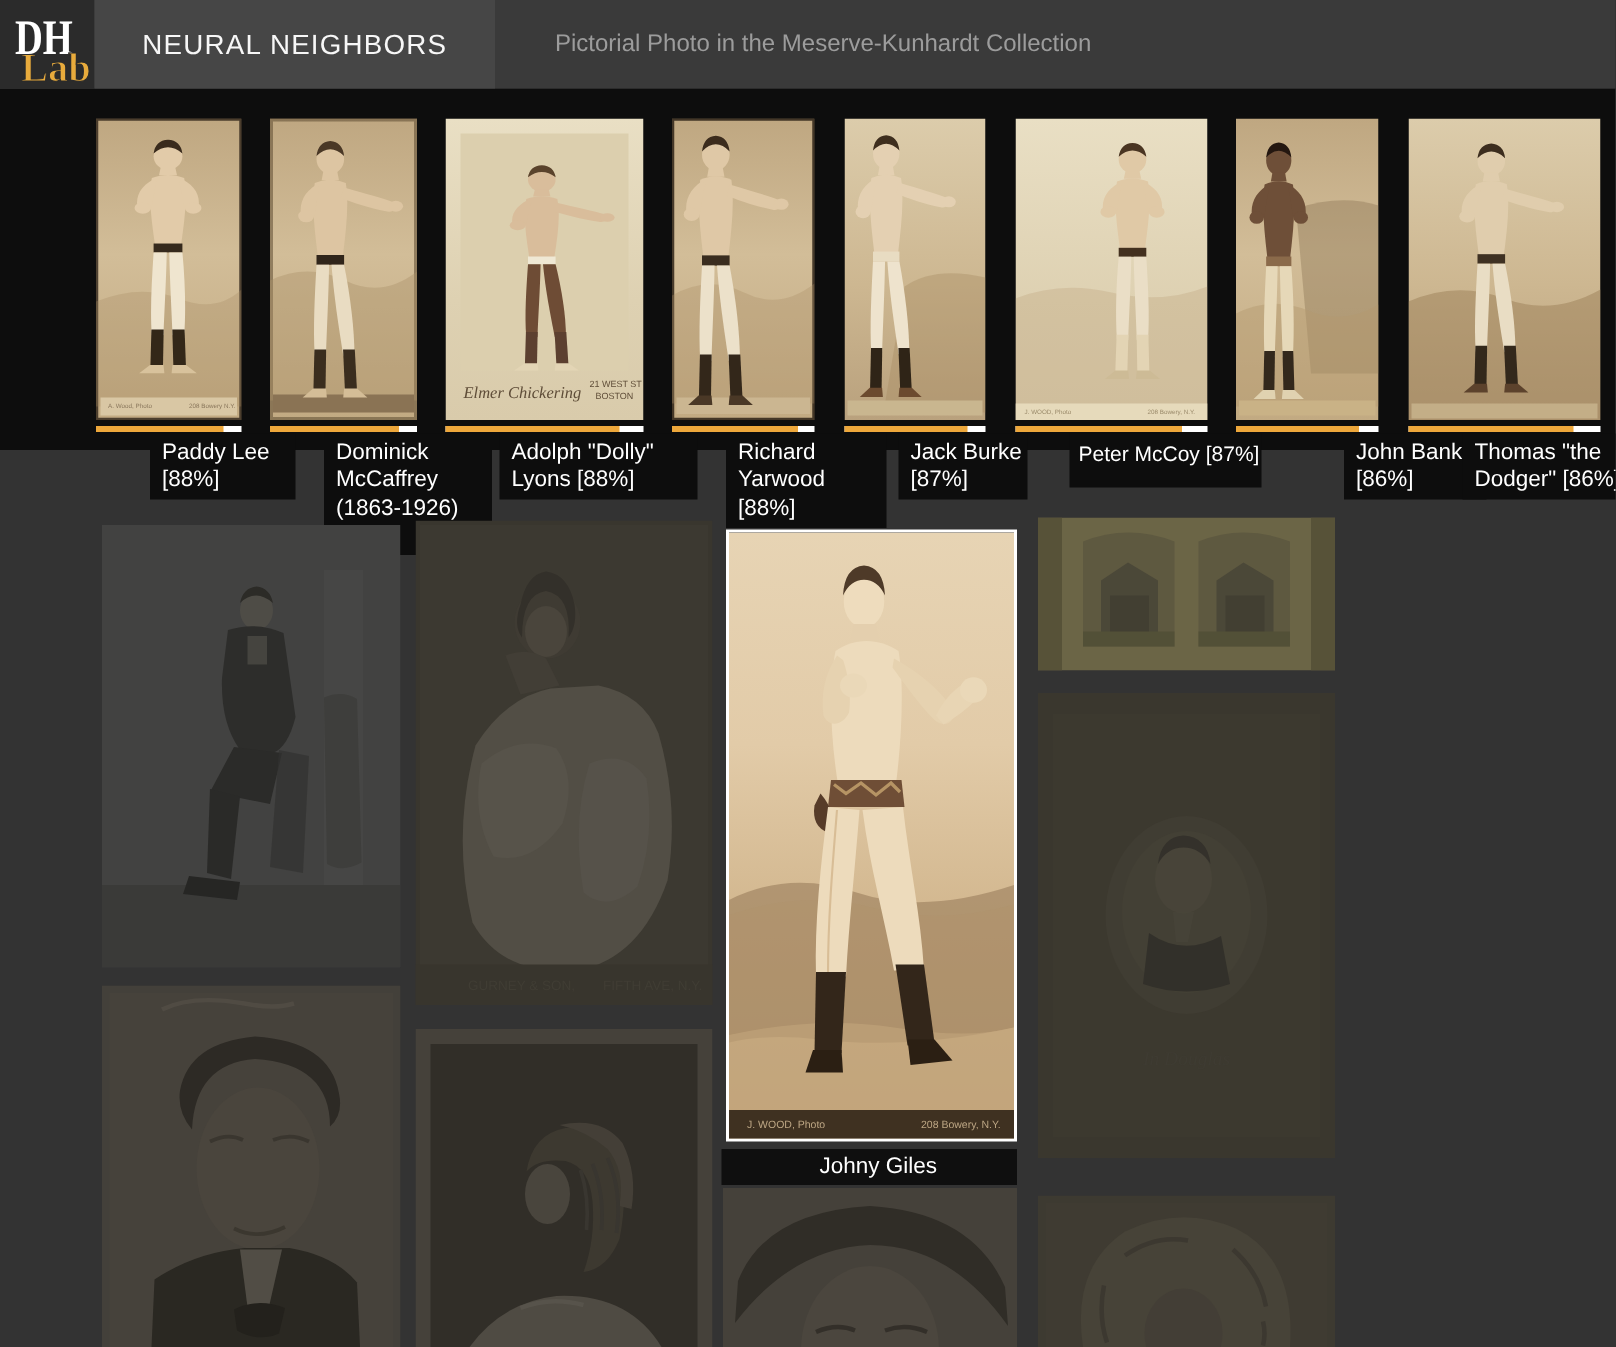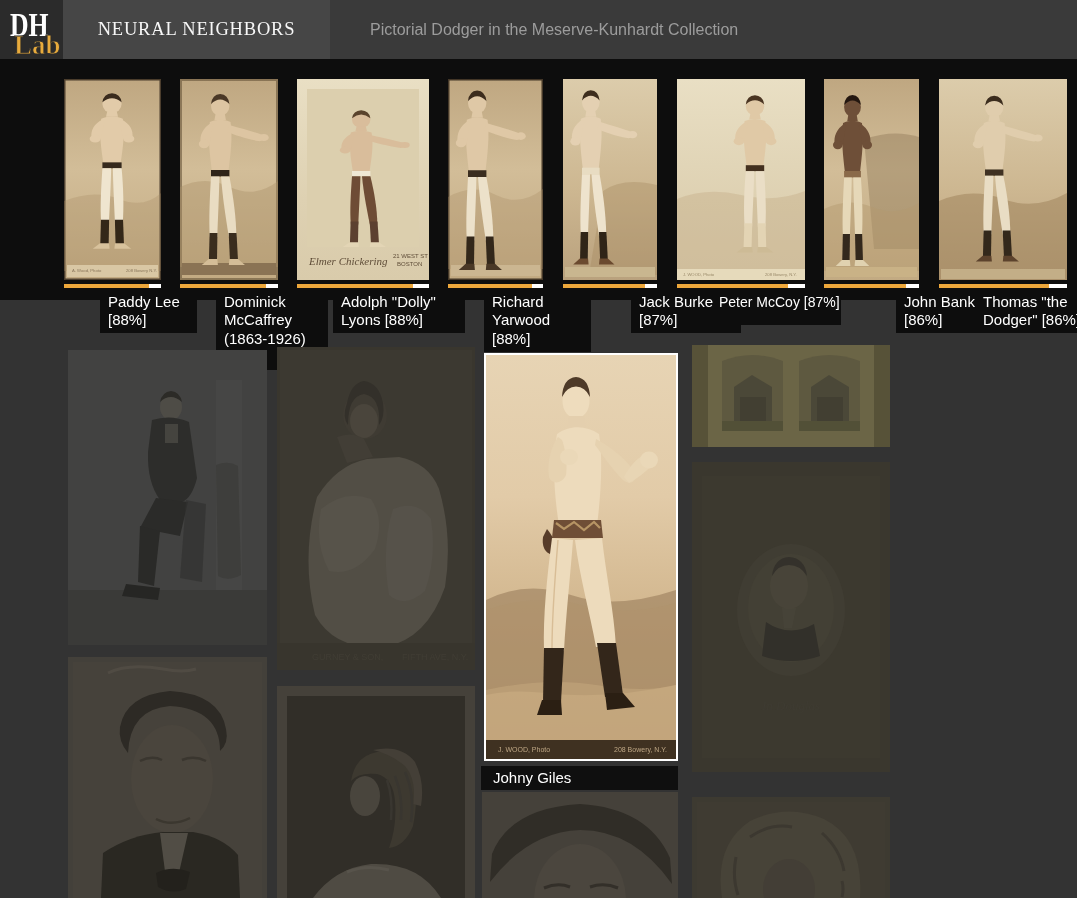--- a/index.html
+++ b/index.html
@@ -4,35 +4,35 @@
 <style>
   html,body{margin:0;padding:0;}
   body{width:1077px;height:898px;overflow:hidden;background:#333333;
        font-family:"Liberation Sans",sans-serif;position:relative;}
   .abs{position:absolute;}
   
   #hdr{left:0;top:0;width:1077px;height:59px;background:#3a3a3a;}
   #hdr .logo{left:0;top:0;width:63px;height:59px;background:#2b2b2b;}
   #hdr .mid{left:63px;top:0;width:267px;height:59px;background:#464646;}
   #hdr .ttl{left:63px;top:0;width:267px;height:59px;line-height:59px;text-align:center;
-     color:#f7f7f7;font-size:18.5px;letter-spacing:0.8px;white-space:nowrap;font-family:Liberation Serif, serif;}
+     color:#f7f7f7;font-size:18.5px;letter-spacing:0.8px;white-space:nowrap;}
   #hdr .sub{left:370px;top:0;height:59px;line-height:60px;color:#9c9c9c;font-size:16px;}
   
   #band{left:0;top:59px;width:1077px;height:241px;background:#0d0d0d;}
   
   .ph{position:absolute;top:79px;height:201px;display:block;}
   .bar{position:absolute;top:284px;height:4px;background:#fff;}
   .bar i{display:block;height:4px;background:#eda73b;}
   .cap{position:absolute;top:289px;background:#0d0d0d;color:#fff;font-size:15px;
        line-height:18.5px;padding:3.5px 0 4px 8px;box-sizing:border-box;white-space:nowrap;margin-left:36px;}
   
   .dim{position:absolute;display:block;}
   #sel{left:484px;top:353px;border:2px solid #fff;display:block;position:absolute;}
   #selcap{left:481px;top:766px;width:197px;height:24px;background:#0f0f0f;color:#fff;
-      font-size:15px;line-height:24px;padding-left:12px;box-sizing:border-box;position:absolute;}
+      font-size:15px;line-height:24px;padding-left:12px;box-sizing:border-box;position:absolute;text-align:center;}
 </style>
 </head>
 <body>
 
 <svg width="0" height="0" style="position:absolute">
 <defs>
   <linearGradient id="gA" x1="0" y1="0" x2="0" y2="1">
     <stop offset="0" stop-color="#bfa781"></stop>
         <stop offset="0.45" stop-color="#d2bd98"></stop>
     <stop offset="1" stop-color="#c2aa82"></stop>
@@ -85,21 +85,21 @@
   </g>
 </defs>
 </svg>
 
 <div id="band" class="abs"></div>
 
 <div id="hdr" class="abs">
   <div class="logo abs"></div>
   <div class="mid abs"></div>
   <div class="ttl abs">NEURAL NEIGHBORS</div>
-  <div class="sub abs">Pictorial Dodger in the Meserve-Kunhardt Collection</div>
+  <div class="sub abs">Pictorial Photo in the Meserve-Kunhardt Collection</div>
   <svg class="abs" style="left:0;top:0" width="63" height="59" viewBox="0 0 63 59">
     <g transform="translate(10,0) scale(0.78,1)">
       <text x="0" y="36" font-family="Liberation Serif,serif" font-weight="bold" font-size="33" fill="#ffffff">DH</text>
     </g>
     <g transform="translate(14,0)">
       <text x="0" y="54" font-family="Liberation Serif,serif" font-weight="bold" font-size="27" fill="#e8ab3c" stroke="#2b2b2b" stroke-width="0.8">Lab</text>
     </g>
   </svg>
 </div>
 
@@ -156,21 +156,21 @@
 
 <svg class="ph" style="left:563px;width:94px;--sk:#e4d0b2;--tg:#eee3cd;--bt:#2f2417;--hr:#3e2e1e;--bl:#e8dcc2;--ft:#6b4a2f" viewBox="0 0 94 201">
   <rect width="94" height="201" fill="url(#gC)"></rect>
   <path d="M40,112 Q60,98 94,106 L94,196 L26,196 Z" fill="#a3875f" opacity="0.36"></path>
   <rect x="2" y="188" width="90" height="10" fill="#c9b68f"></rect>
   <use href="#bxB" transform="translate(-25,2) scale(1.1,1.02)"></use>
 </svg>
 <div class="bar" style="left:563px;width:94px">
     <i style="width:87%"></i>
   </div>
-<div class="cap" style="left:595px;width:110px;height:44px">Jack Burke<br>[87%]</div>
+<div class="cap" style="left:563px;width:86px;height:44px">Jack Burke<br>[87%]</div>
 
 <svg class="ph" style="left:677px;width:128px;--sk:#e0c9a6;--tg:#eadec6;--bt:#e3d4b4;--hr:#4a3522;--bl:#43301f;--ft:#cdbb96" viewBox="0 0 128 201">
   <rect width="128" height="201" fill="url(#gB)"></rect>
   <path d="M0,120 Q30,108 64,116 T128,112 L128,201 L0,201 Z" fill="#b69a72" opacity="0.28"></path>
   <rect x="0" y="190" width="128" height="11" fill="#e6dabb"></rect>
   <text x="6" y="197" font-size="4.2" fill="#9a8a6a">J. WOOD, Photo</text>
   <text x="88" y="197" font-size="4.2" fill="#9a8a6a">208 Bowery, N.Y.</text>
   <g transform="translate(128,0) scale(-1,1)">
       <use href="#bxA" transform="translate(-7.5,8) scale(1.15,0.92)"></use>
     </g>

